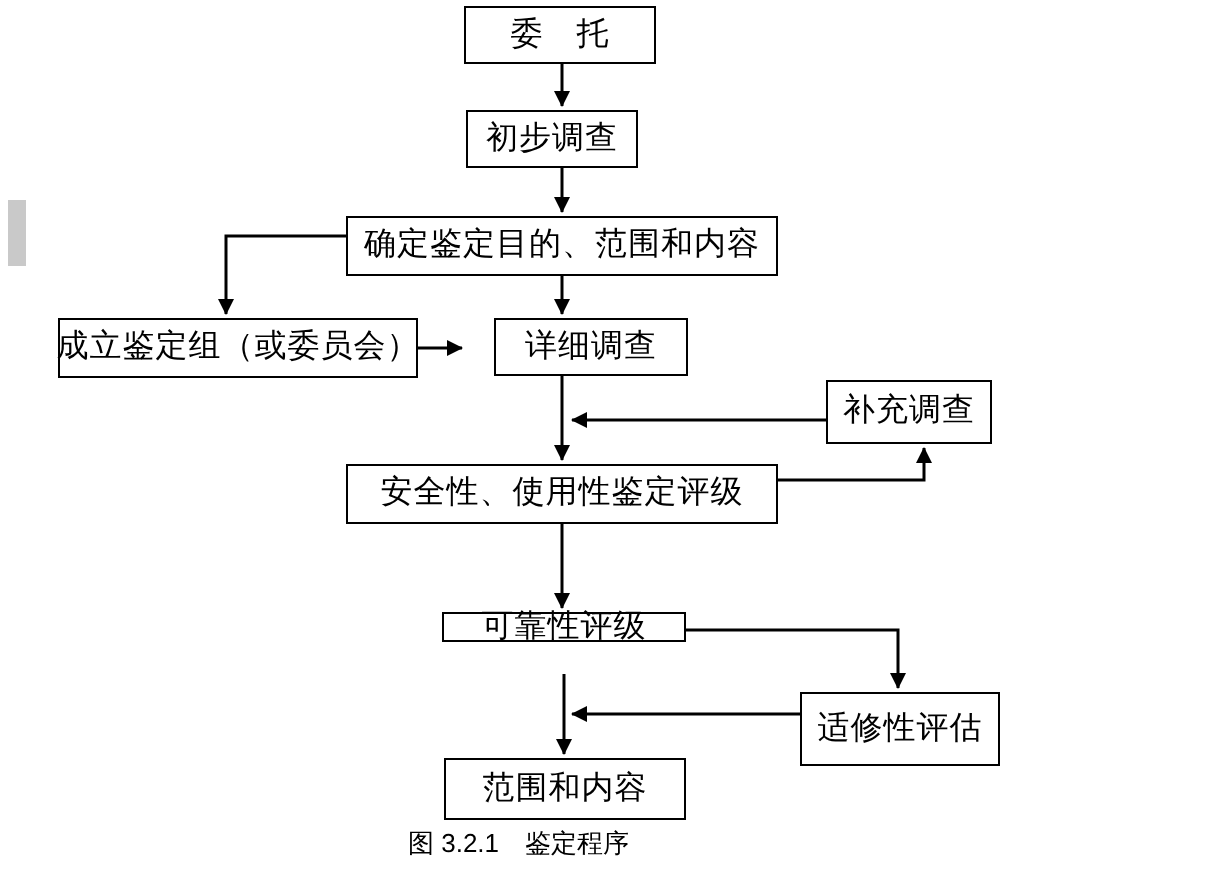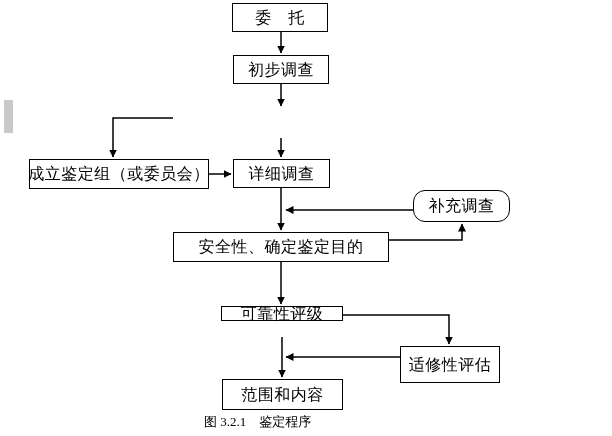--- a/index.html
+++ b/index.html
@@ -6,21 +6,21 @@
     margin: 0;
     padding: 0;
     background: #ffffff;
   }
   .canvas {
     position: relative;
     width: 612px;
     height: 436px;
     background: #ffffff;
     overflow: hidden;
-    font-family: Liberation Serif, serif;
+    font-family: Liberation Sans, sans-serif;
   }
   .wires {
     position: absolute;
     left: 0;
     top: 0;
     width: 612px;
     height: 436px;
   }
   .wires polyline {
     fill: none;
@@ -81,30 +81,31 @@
     <polyline points="413,210 286,210" marker-end="url(#arw)"></polyline>
     <polyline points="389,240 462,240 462,224" marker-end="url(#arw)"></polyline>
     <polyline points="281,262 281,304" marker-end="url(#arw)"></polyline>
     <polyline points="343,315 449,315 449,344" marker-end="url(#arw)"></polyline>
     <polyline points="400,357 286,357" marker-end="url(#arw)"></polyline>
     <polyline points="282,337 282,377" marker-end="url(#arw)"></polyline>
   </svg>
 
   <div class="node" style="left:232px; top:3px; width:96px; height:29px;">委　托</div>
 
-  <div class="node" style="left:233px; top:55px; width:96px; height:29px;">初步调查</div>
+  <div class="node" style="left:233px; top:55px; width:86px; height:29px;">初步调查</div>
 
+  <div class="node" style="left:173px; top:108px; width:216px; height:30px;">确定鉴定目的、范围和内容</div>
 
   <div class="node" style="left:29px; top:159px; width:180px; height:30px;">成立鉴定组（或委员会）</div>
 
-  <div class="node" style="left:233px; top:159px; width:97px; height:29px;">详细调查</div>
+  <div class="node" style="left:247px; top:159px; width:97px; height:29px;">详细调查</div>
 
-  <div class="node" style="left:413px; top:190px; width:97px; height:32px;border-radius:12px;">补充调查</div>
+  <div class="node" style="left:413px; top:190px; width:83px; height:32px;">补充调查</div>
 
-  <div class="node" style="left:173px; top:232px; width:216px; height:30px;">安全性、确定鉴定目的</div>
+  <div class="node" style="left:173px; top:232px; width:216px; height:30px;">安全性、使用性鉴定评级</div>
 
   <div class="node" style="left:221px; top:306px; width:122px; height:15px;">可靠性评级</div>
 
   <div class="node" style="left:400px; top:346px; width:100px; height:37px;">适修性评估</div>
 
   <div class="node" style="left:222px; top:379px; width:121px; height:31px;">范围和内容</div>
 
   <div class="caption">图 3.2.1　鉴定程序</div>
 
 </div>

